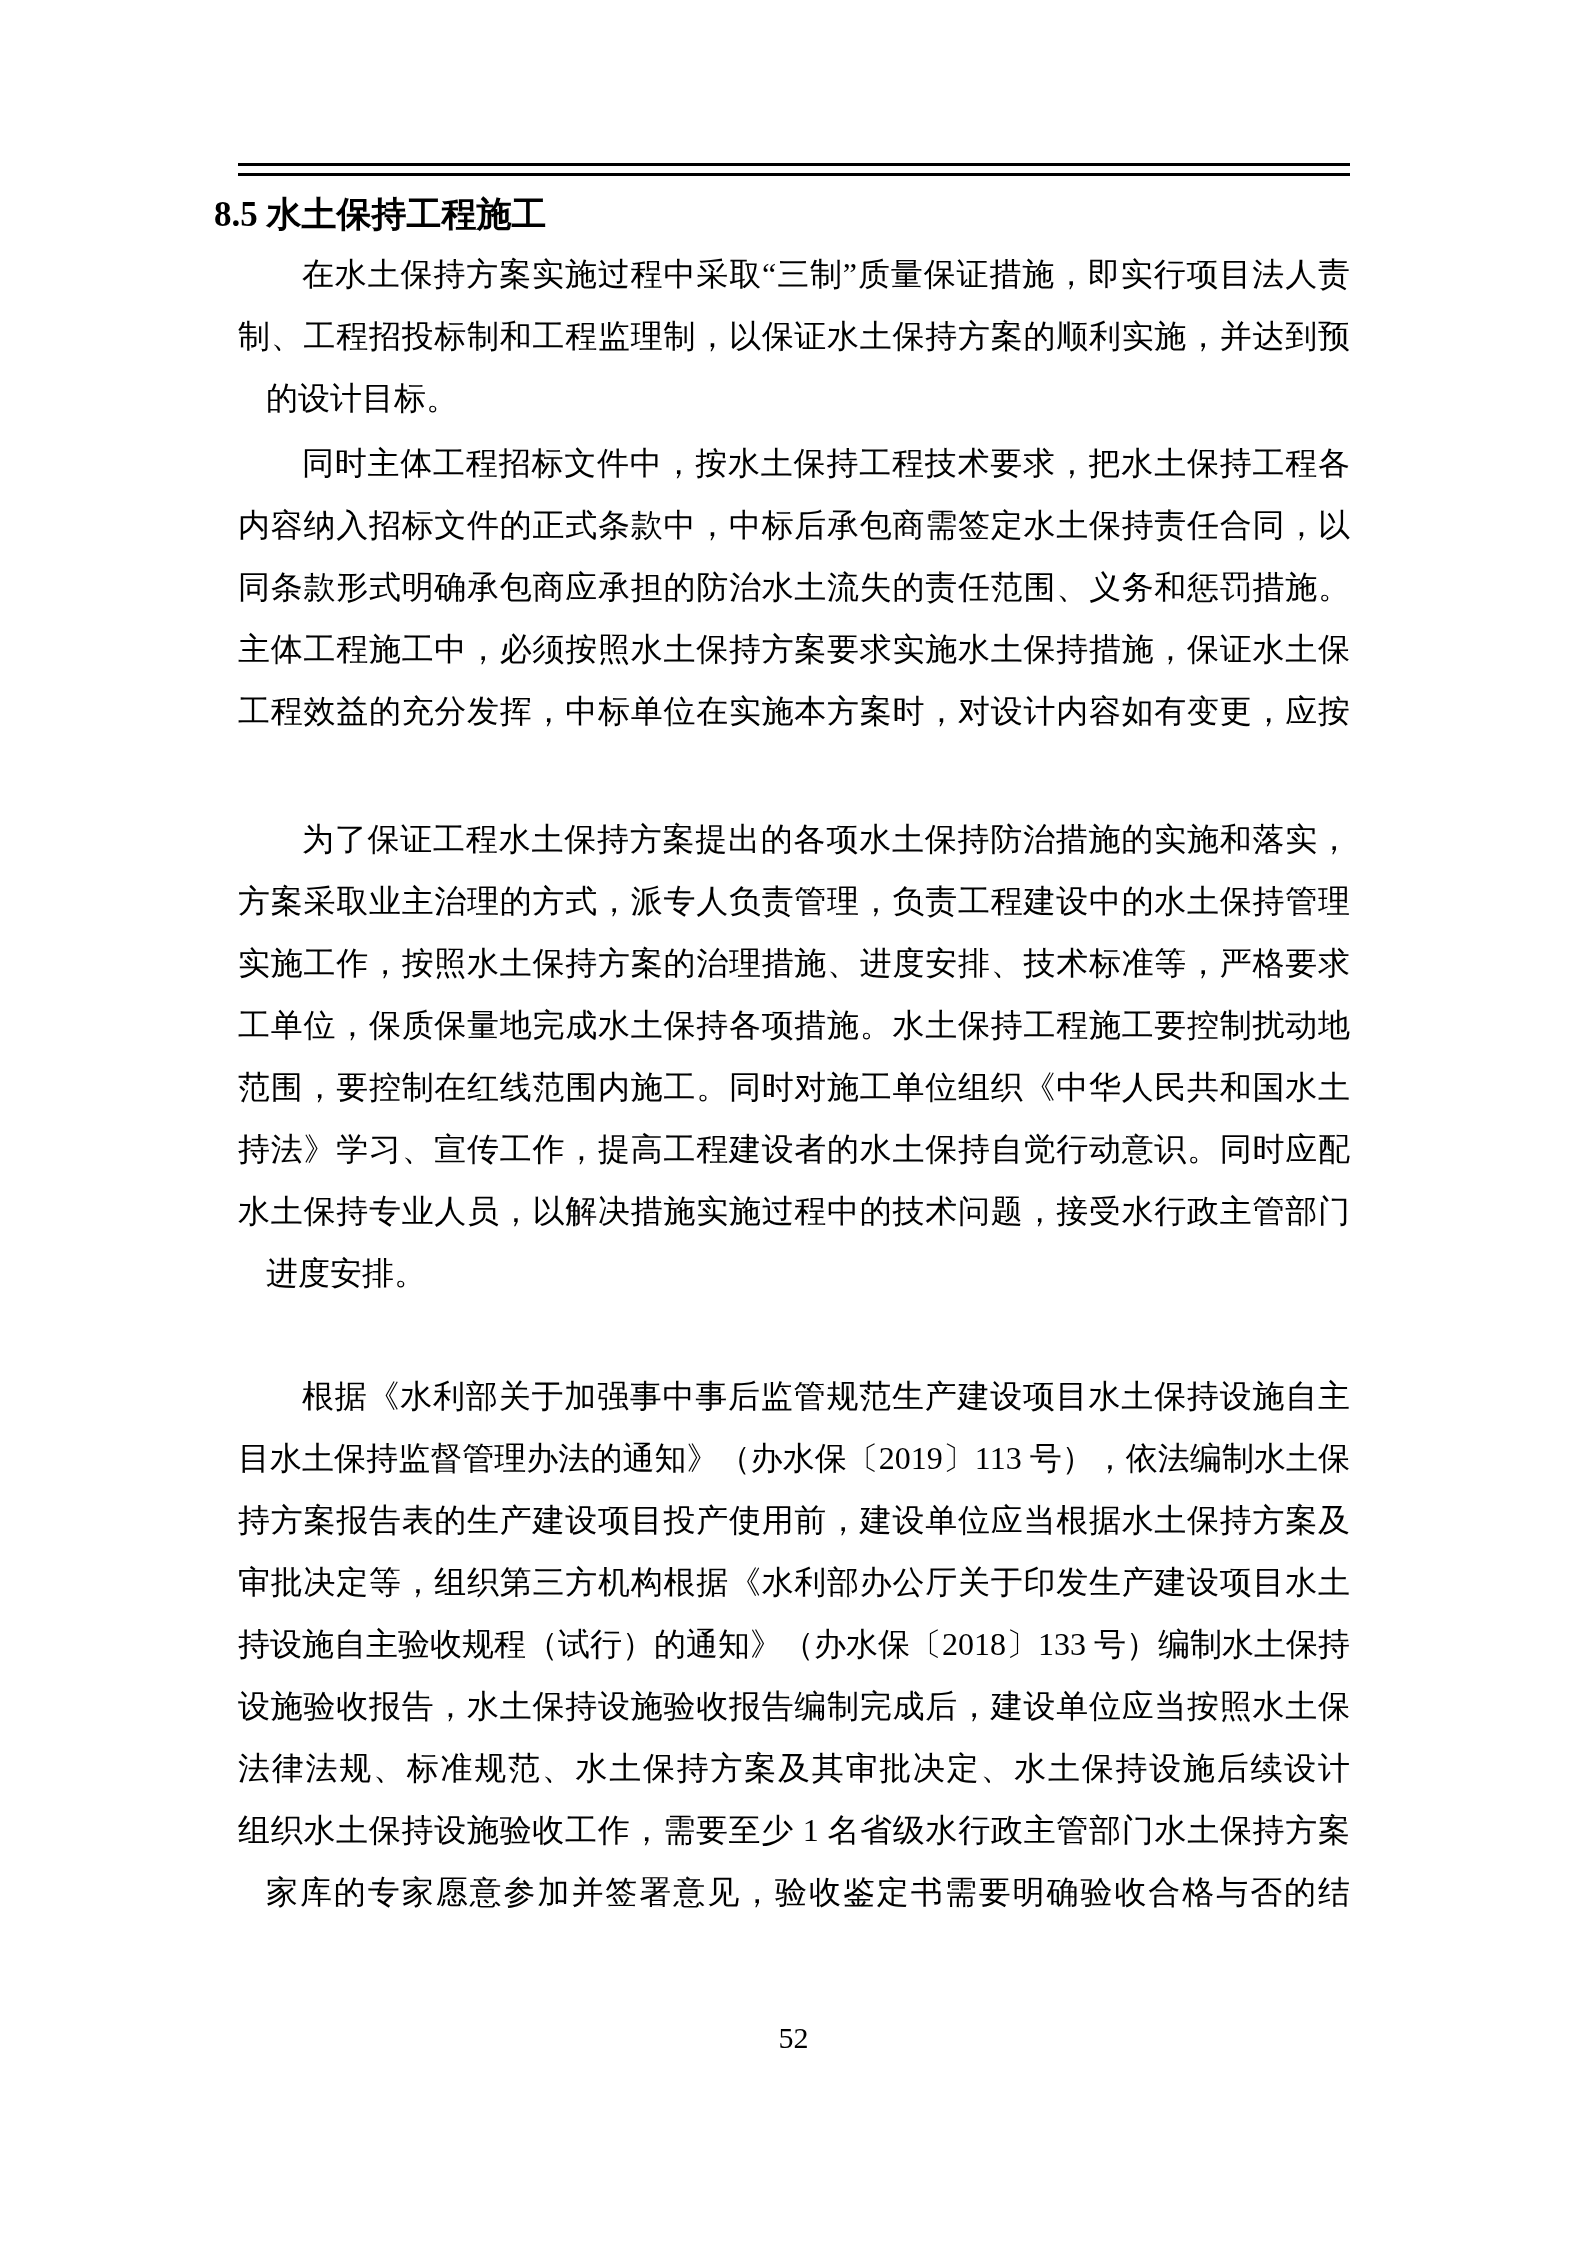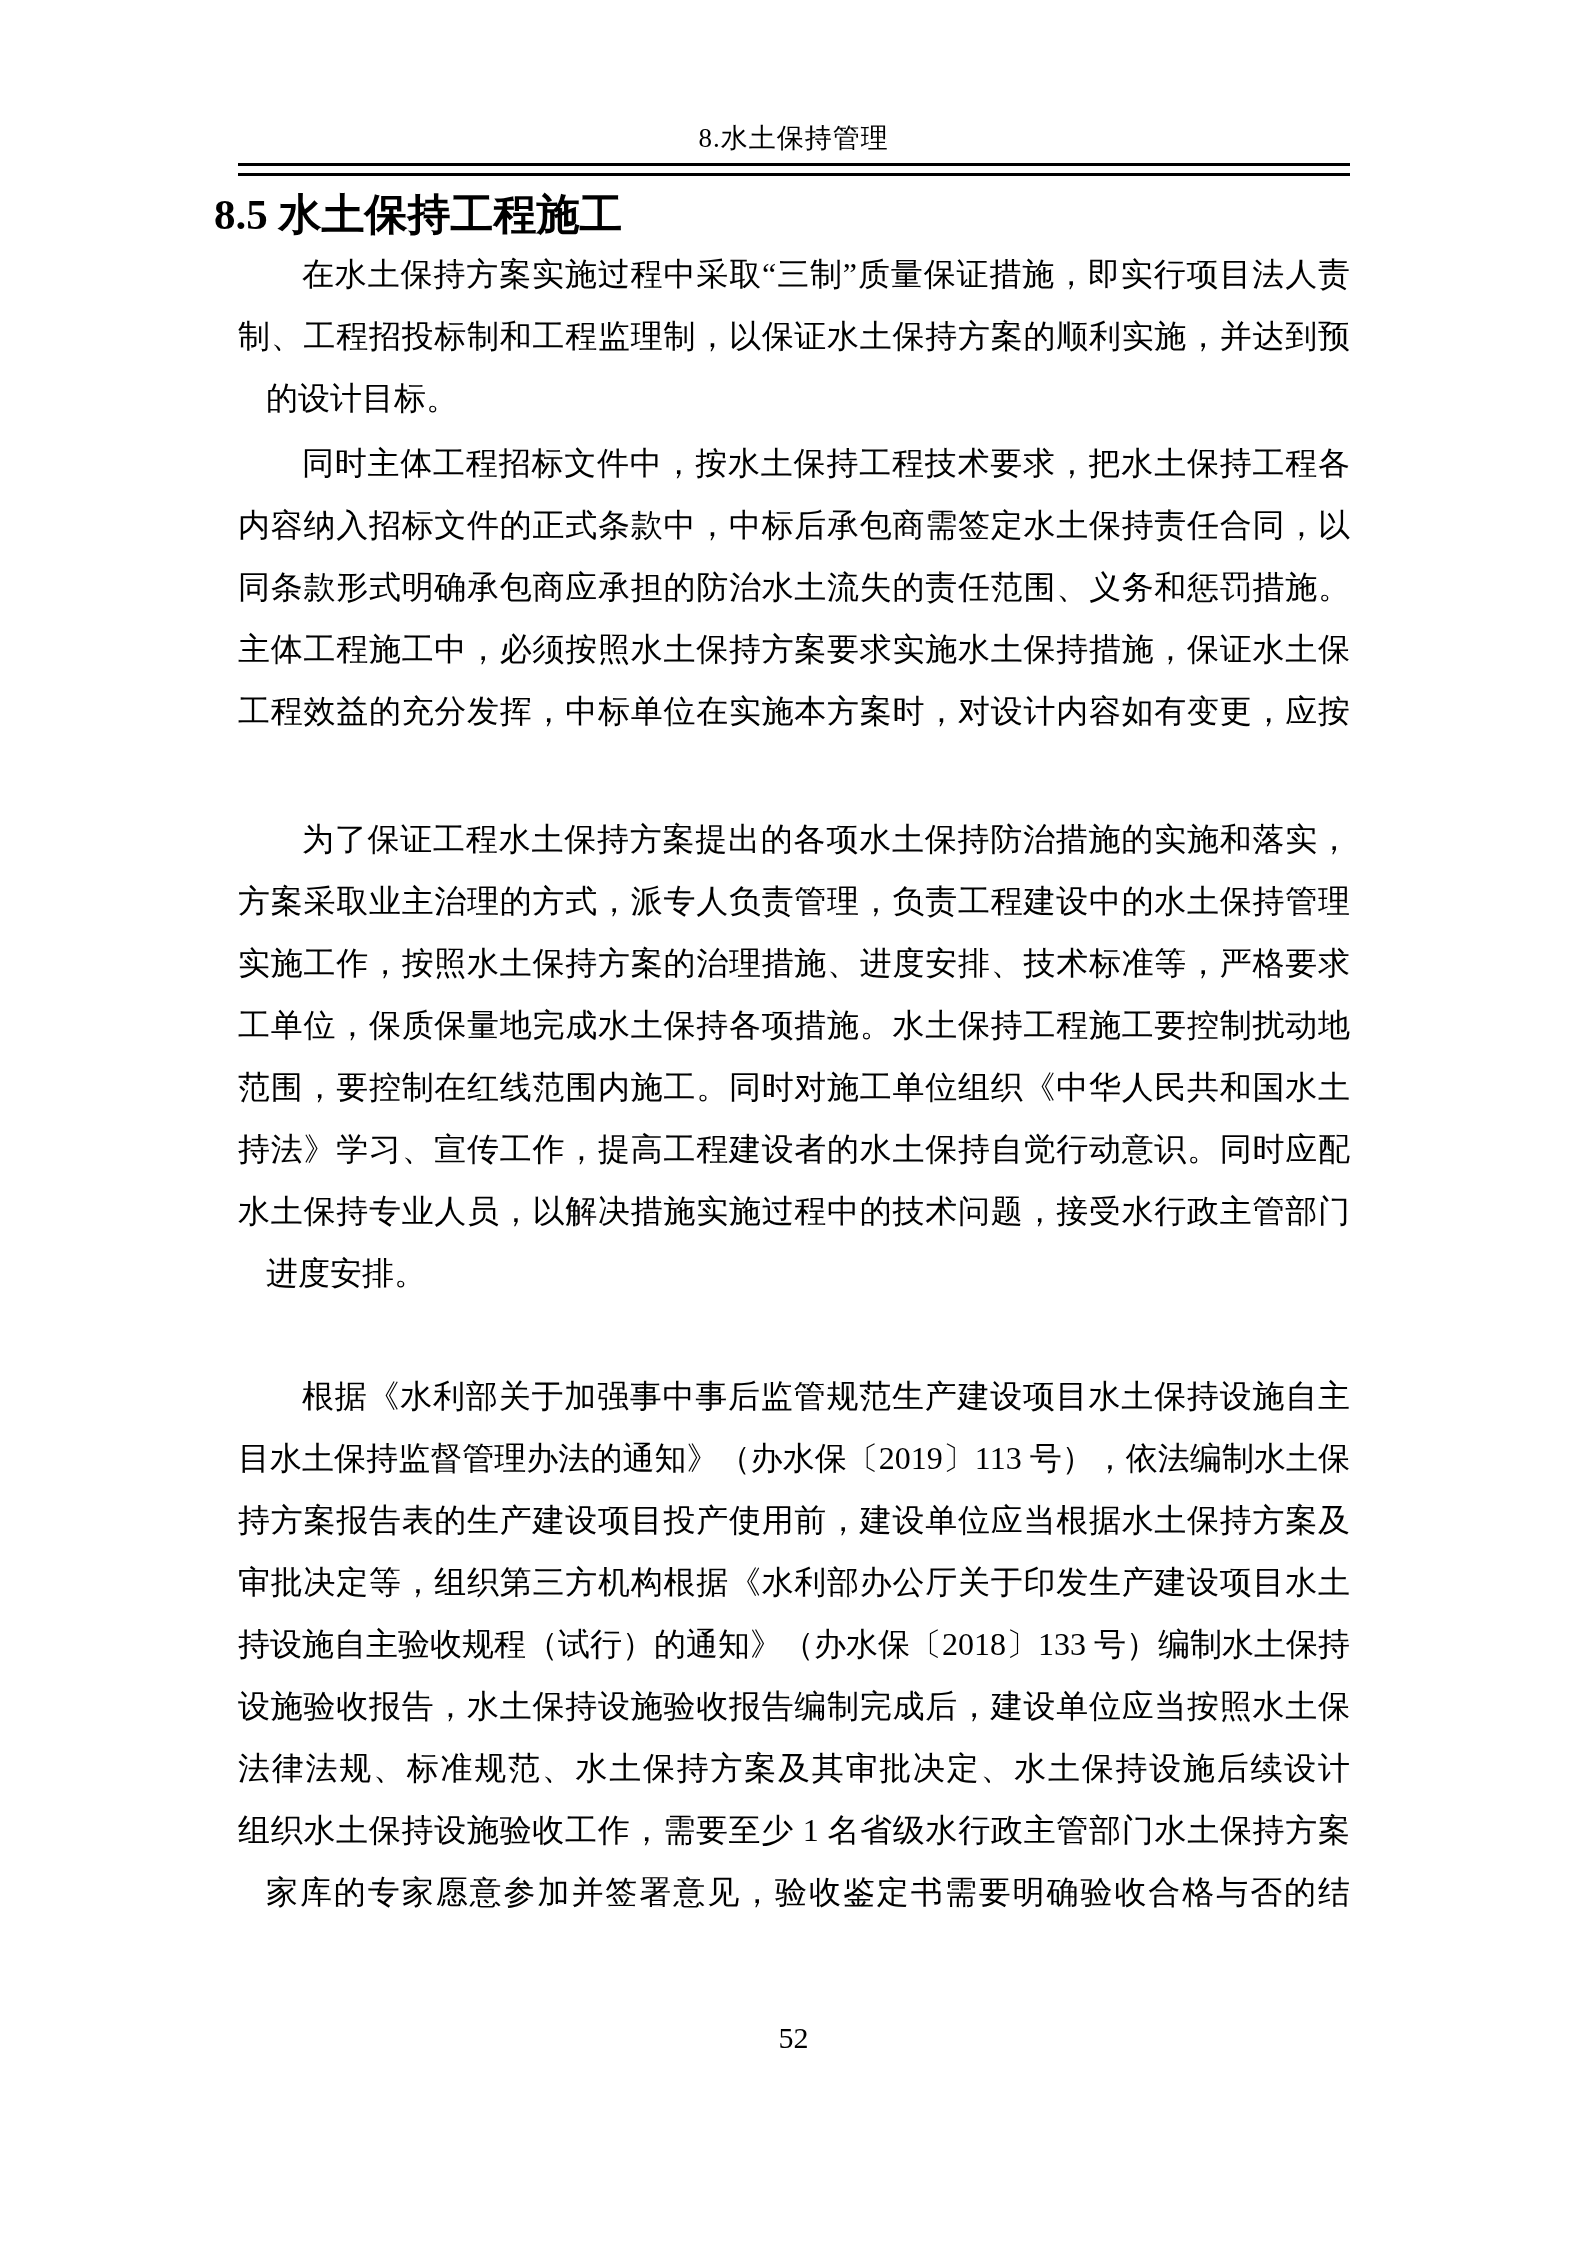--- a/index.html
+++ b/index.html
@@ -37,21 +37,21 @@
     width: 1112px;
     height: 7px;
     border-top: 3px solid #000;
     border-bottom: 3px solid #000;
   }
   .sec-heading {
     position: absolute;
     left: 214px;
     width: 1140px;
     margin: 0;
-    font-size: 43px;
+    font-size: 35px;
     font-weight: bold;
     line-height: 50px;
     white-space: nowrap;
   }
   .para {
     position: absolute;
     left: 238px;
     width: 1112px;
     font-size: 32px;
     line-height: 62px;
@@ -79,21 +79,20 @@
     text-align: center;
     font-size: 30px;
     line-height: 36px;
   }
 </style>
 </head>
 <body>
 
 <div class="page">
 
-  <div class="page-header">8.水土保持管理</div>
   <div class="header-rule"></div>
 
   <h2 class="sec-heading" style="top:190px">8.5 水土保持工程施工</h2>
 
   <div class="para" style="top:243px">
     <div class="line first">在水土保持方案实施过程中采取“三制”质量保证措施，即实行项目法人责任</div>
     <div class="line">制、工程招投标制和工程监理制，以保证水土保持方案的顺利实施，并达到预期</div>
     <div class="line last">的设计目标。</div>
   </div>
 

